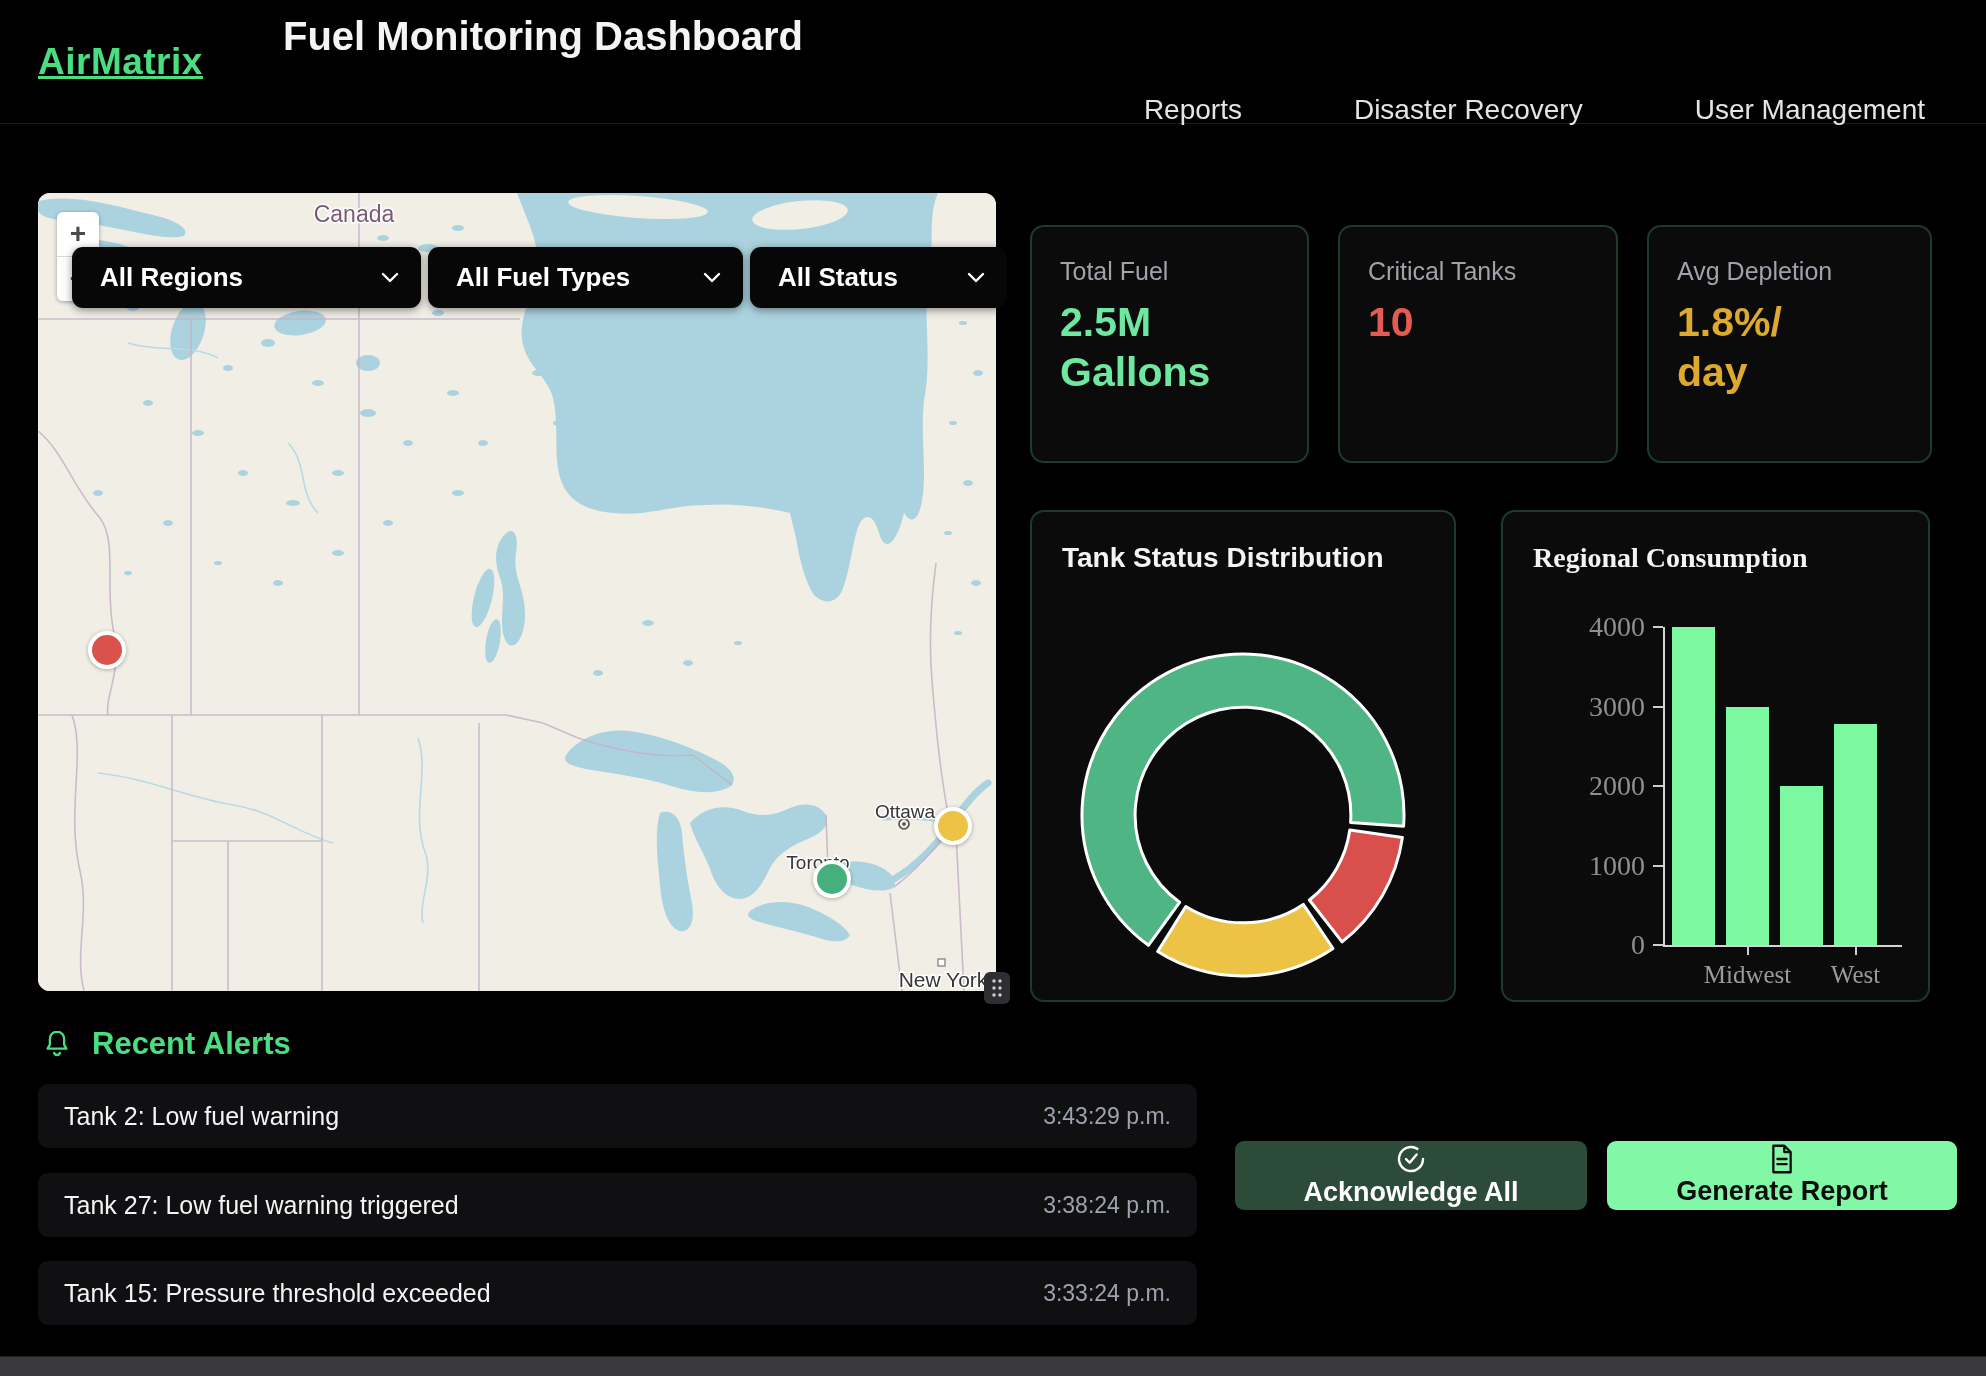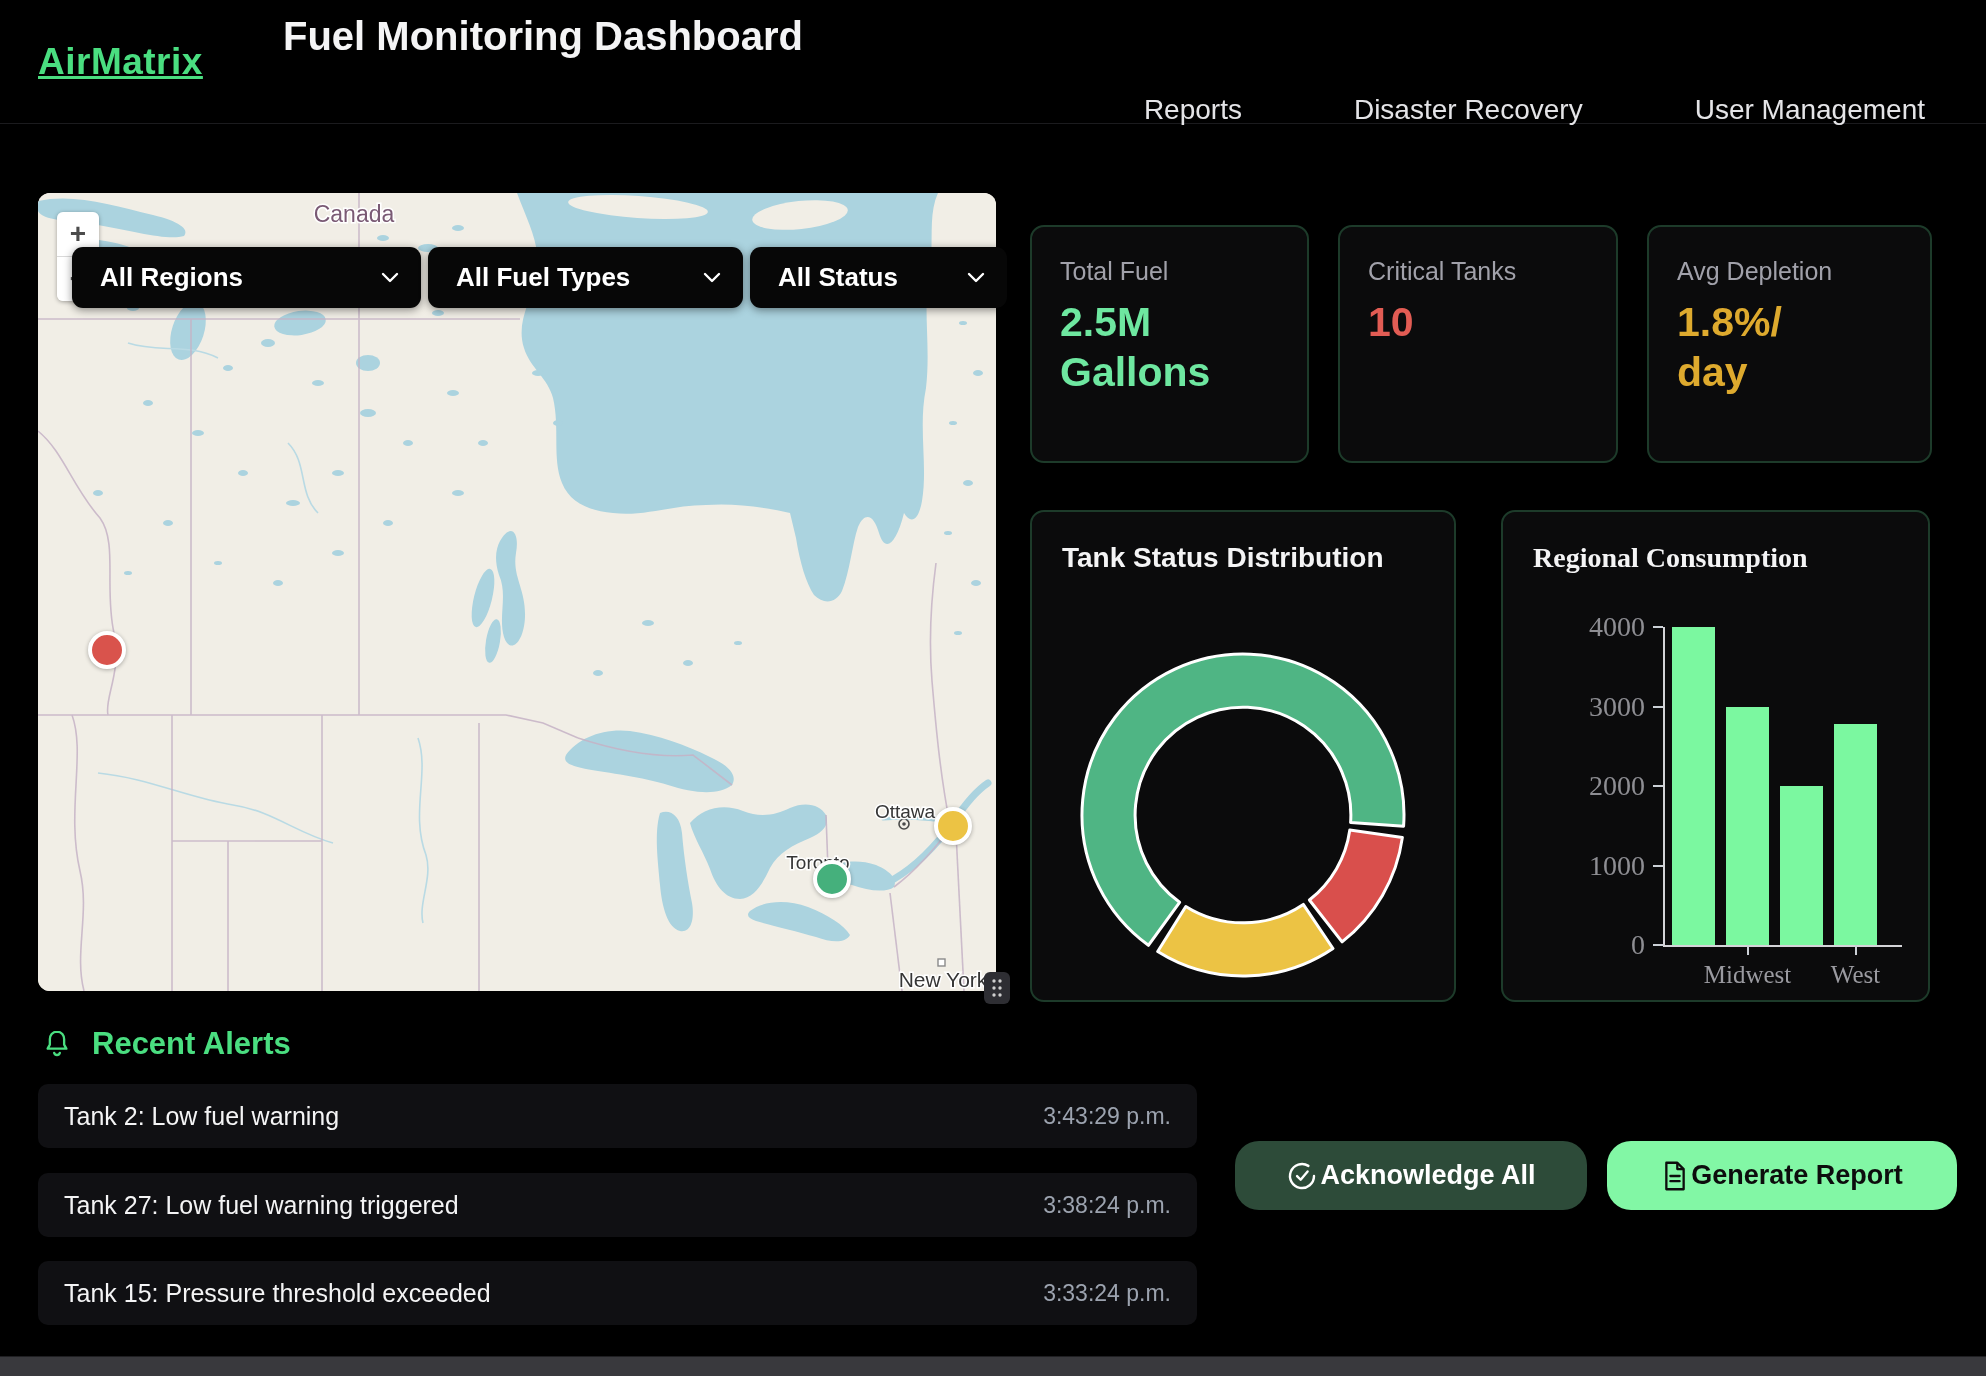--- a/index.html
+++ b/index.html
@@ -54,22 +54,22 @@
   .bar{position:absolute;}
 
   
   #alerts-heading{position:absolute;left:42px;top:1026px;display:flex;align-items:center;gap:20px;}
   #alerts-heading span{font-size:31px;font-weight:bold;color:#4ade80;}
   .alert-row{position:absolute;left:38px;width:1159px;height:64px;background:#101013;border-radius:10px;}
   .alert-msg{position:absolute;left:26px;top:0;line-height:64px;font-size:25px;color:#f4f4f5;}
   .alert-time{position:absolute;right:26px;top:0;line-height:64px;font-size:23px;color:#9ca3af;}
 
   
-  .action-btn{position:absolute;top:1141px;height:69px;border-radius:24px;display:flex;
-              align-items:center;justify-content:center;gap:2px;cursor:pointer;border:none;}
+  .action-btn{position:absolute;top:1141px;height:69px;border-radius:9px;display:flex;
+              align-items:center;justify-content:center;gap:2px;cursor:pointer;border:none;flex-direction:column;}
   #ack-btn{left:1235px;width:352px;background:#2d4b39;}
   #ack-btn span{color:#fff;font-size:27px;font-weight:bold;}
   #gen-btn{left:1607px;width:350px;background:#82f7a5;}
   #gen-btn span{color:#0d0d0d;font-size:27px;font-weight:bold;}
 
   #footer-bar{position:absolute;left:0;top:1356px;width:1986px;height:20px;background:#39393d;
               border-top:1px solid #1f1f22;}
 </style>
 </head>
 <body>

